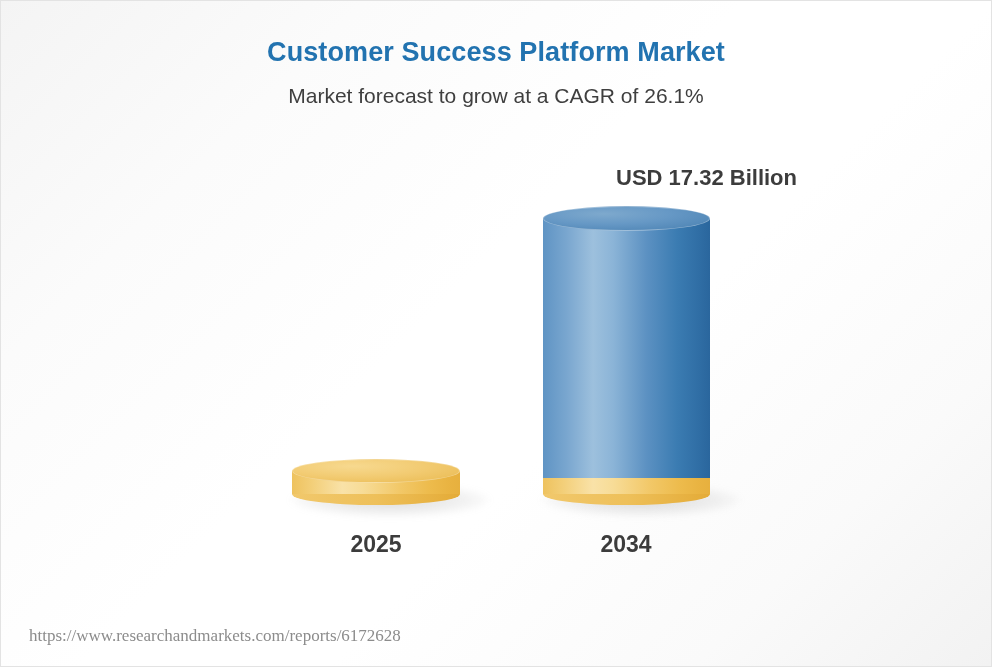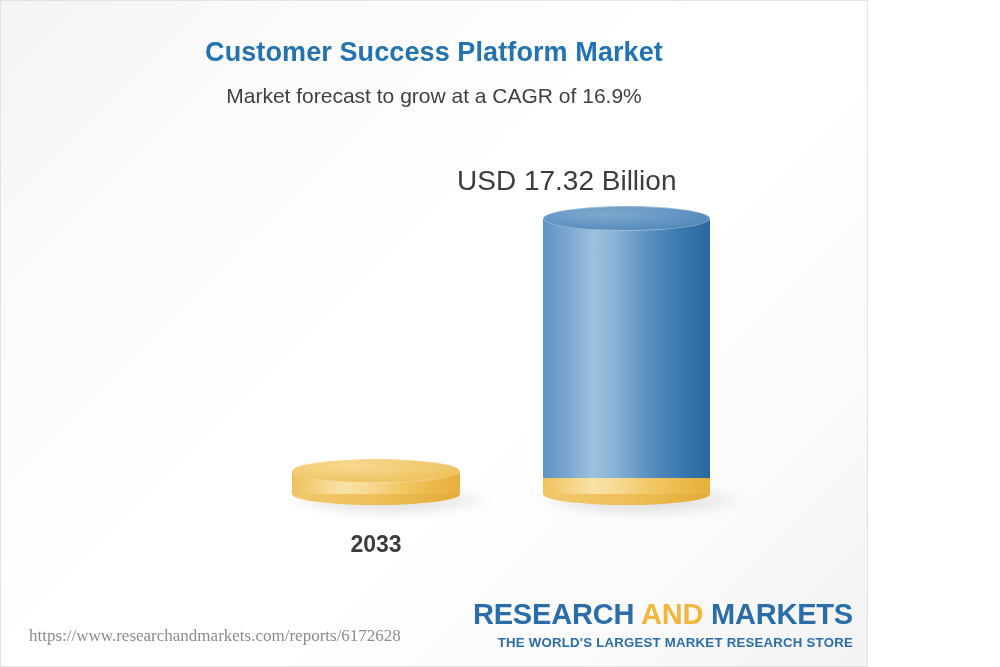--- a/index.html
+++ b/index.html
@@ -10,21 +10,21 @@
   body {
     width: 1000px;
     height: 667px;
     overflow: hidden;
     font-family: "Liberation Sans", sans-serif;
     background: #ffffff;
   }
 
   .infographic {
     position: relative;
-    width: 868px;
+    width: 992px;
     height: 667px;
     box-sizing: border-box;
     border: 1px solid #e3e3e3;
     background:
       linear-gradient(135deg, #f4f4f4 0%, #fbfbfb 22%, #ffffff 45%, #ffffff 60%, #fafafa 82%, #f2f2f2 100%);
     overflow: hidden;
   }
 
   
   .header {
@@ -55,23 +55,23 @@
     left: 0;
     top: 0;
     width: 1000px;
     height: 667px;
   }
 
   
   .value-label {
     position: absolute;
     width: 340px;
-    text-align: left;
-    font-size: 28px;
-    font-weight: normal;
+    text-align: right;
+    font-size: 22px;
+    font-weight: bold;
     color: #3c3c3c;
     white-space: nowrap;
   }
 
   
   .year-label {
     position: absolute;
     width: 340px;
     text-align: center;
     font-size: 23px;
@@ -181,58 +181,55 @@
     white-space: nowrap;
   }
 </style>
 </head>
 <body>
 
 <div class="infographic">
 
   <div class="header">
     <h1 class="chart-title">Customer Success Platform Market</h1>
-    <p class="chart-subtitle">Market forecast to grow at a CAGR of 16.9%</p>
+    <p class="chart-subtitle">Market forecast to grow at a CAGR of 26.1%</p>
   </div>
 
   <div class="plot">
 
 
     <div class="cyl-shadow" style="left: 289px; top: 482px; width: 200px; height: 34px;"></div>
 
     <div class="cylinder" style="left: 291px; top: 458px; width: 168px; height: 48px;">
 
       <div class="cyl-seg" style="top: 0; height: 48px;">
         <div class="cyl-cap yellow-bottom" style="top: 24px; height: 22px;"></div>
         <div class="cyl-body yellow-body" style="top: 12px; height: 23px;"></div>
         <div class="cyl-cap yellow-top" style="top: 0px; height: 24px;"></div>
       </div>
     </div>
 
-    <div class="year-label" style="left: 205px; top: 530px;">2033</div>
+    <div class="year-label" style="left: 205px; top: 530px;">2025</div>
 
     <div class="value-label" style="left: 456px; top: 164px;">USD 17.32 Billion</div>
 
     <div class="cyl-shadow" style="left: 540px; top: 482px; width: 200px; height: 34px;"></div>
 
     <div class="cylinder" style="left: 542px; top: 205px; width: 167px; height: 301px;">
 
       <div class="cyl-seg" style="top: 253px; height: 48px;">
         <div class="cyl-cap yellow-bottom" style="top: 24px; height: 22px;"></div>
         <div class="cyl-body yellow-body" style="top: 12px; height: 23px;"></div>
       </div>
 
       <div class="cyl-seg" style="top: 0px; height: 272px;">
         <div class="cyl-body blue-body" style="top: 12px; height: 260px;"></div>
         <div class="cyl-cap blue-top" style="top: 0px; height: 25px;"></div>
       </div>
     </div>
 
+    <div class="year-label" style="left: 455px; top: 530px;">2034</div>
   </div>
 
   <div class="footer-url">https://www.researchandmarkets.com/reports/6172628</div>
 
-  <div class="brand">
-    <div class="brand-name"><span>RESEARCH </span><span class="and">AND</span><span> MARKETS</span></div>
-    <div class="brand-tag">THE WORLD'S LARGEST MARKET RESEARCH STORE</div>
-  </div>
 
 </div>
 
 </body></html>

